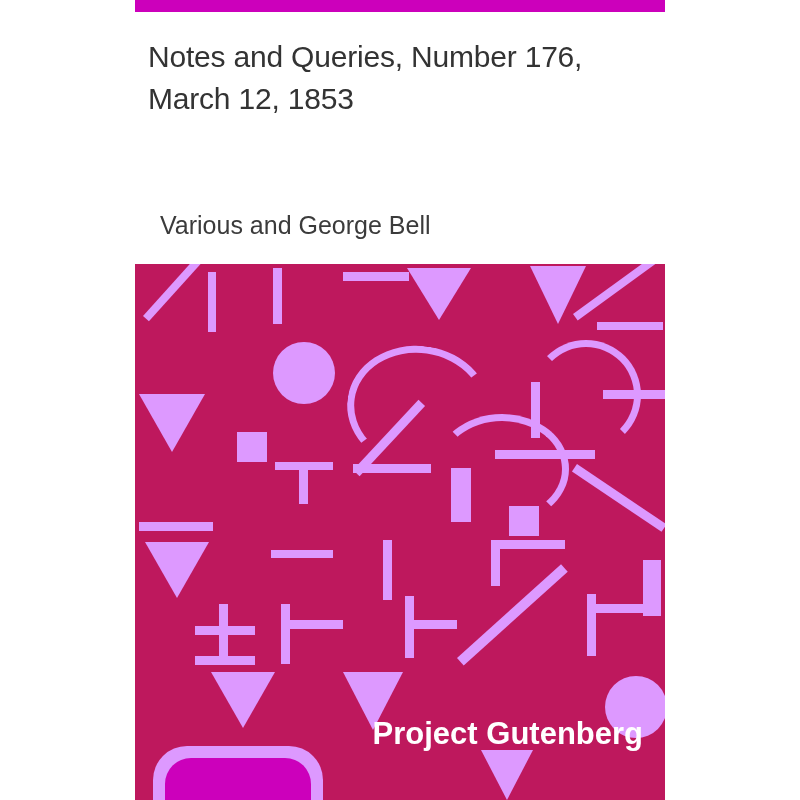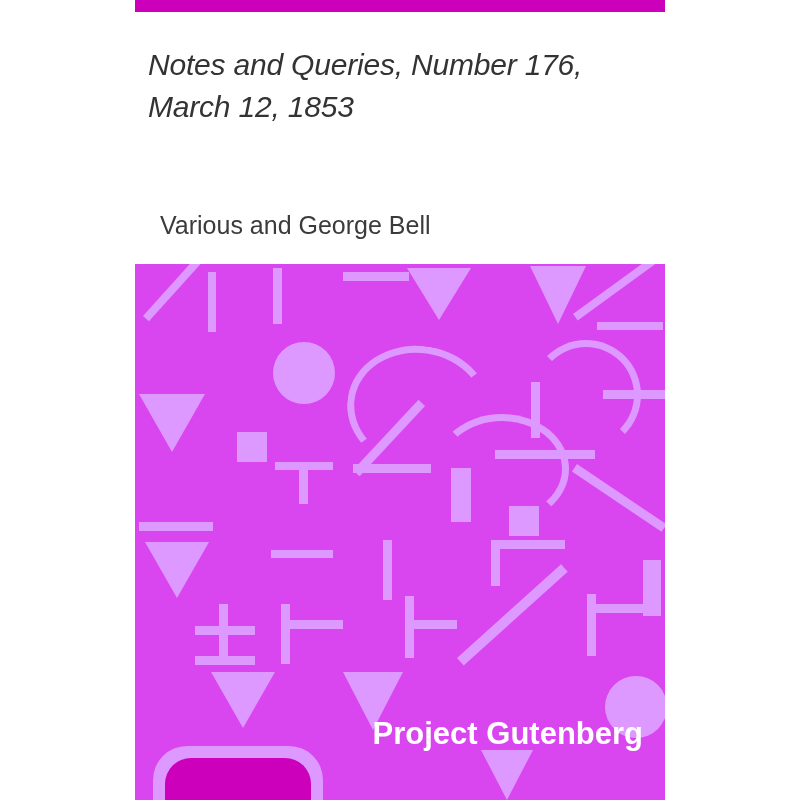--- a/index.html
+++ b/index.html
@@ -24,47 +24,46 @@
     position: absolute;
     left: 135px;
     top: 0px;
     width: 530px;
     height: 12px;
     background: #cc00bb;
   }
   .title {
     position: absolute;
     left: 148px;
-    top: 44px;
+    top: 36px;
     width: 520px;
     font-size: 30px;
     line-height: 42px;
     font-weight: normal;
     color: #333333;
     letter-spacing: -0.2px;
     margin: 0;
-    font-style: italic;
   }
   .author {
     position: absolute;
     left: 148px;
     top: 196px;
     width: 520px;
     font-size: 25px;
     line-height: 34px;
     color: #3b3b3b;
     margin: 12px;
   }
   .artwork {
     position: absolute;
     left: 135px;
     top: 264px;
     width: 530px;
     height: 536px;
-    background: #d946ef;
+    background: #be185d;
     overflow: hidden;
   }
   .shape {
     position: absolute;
     background: #dd99ff;
   }
   .tri-down {
     position: absolute;
     width: 0;
     height: 0;

